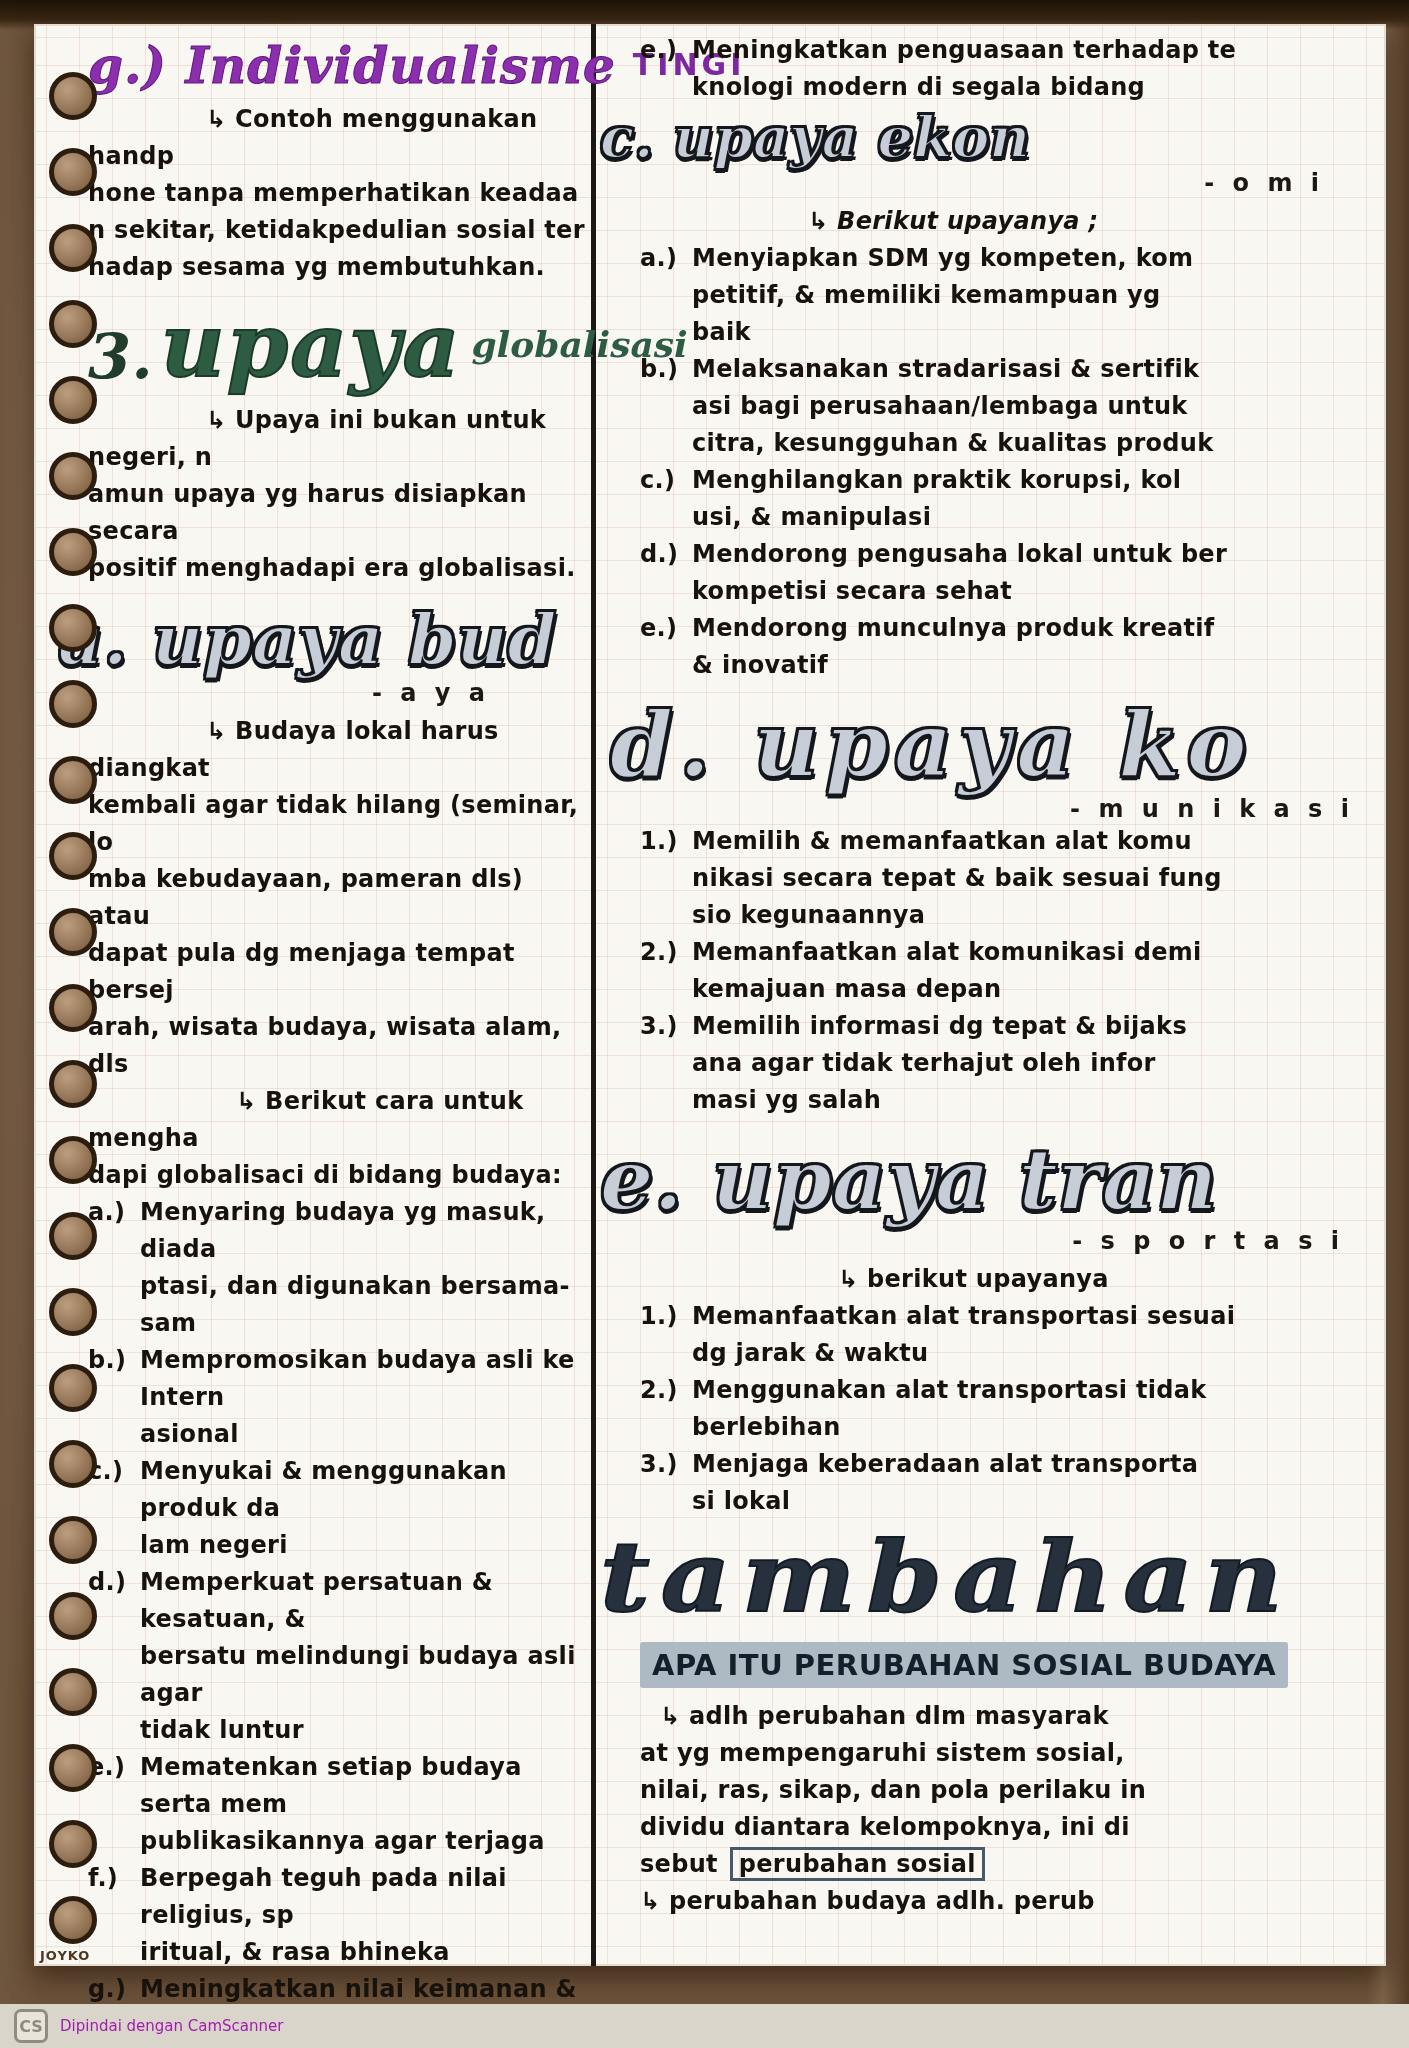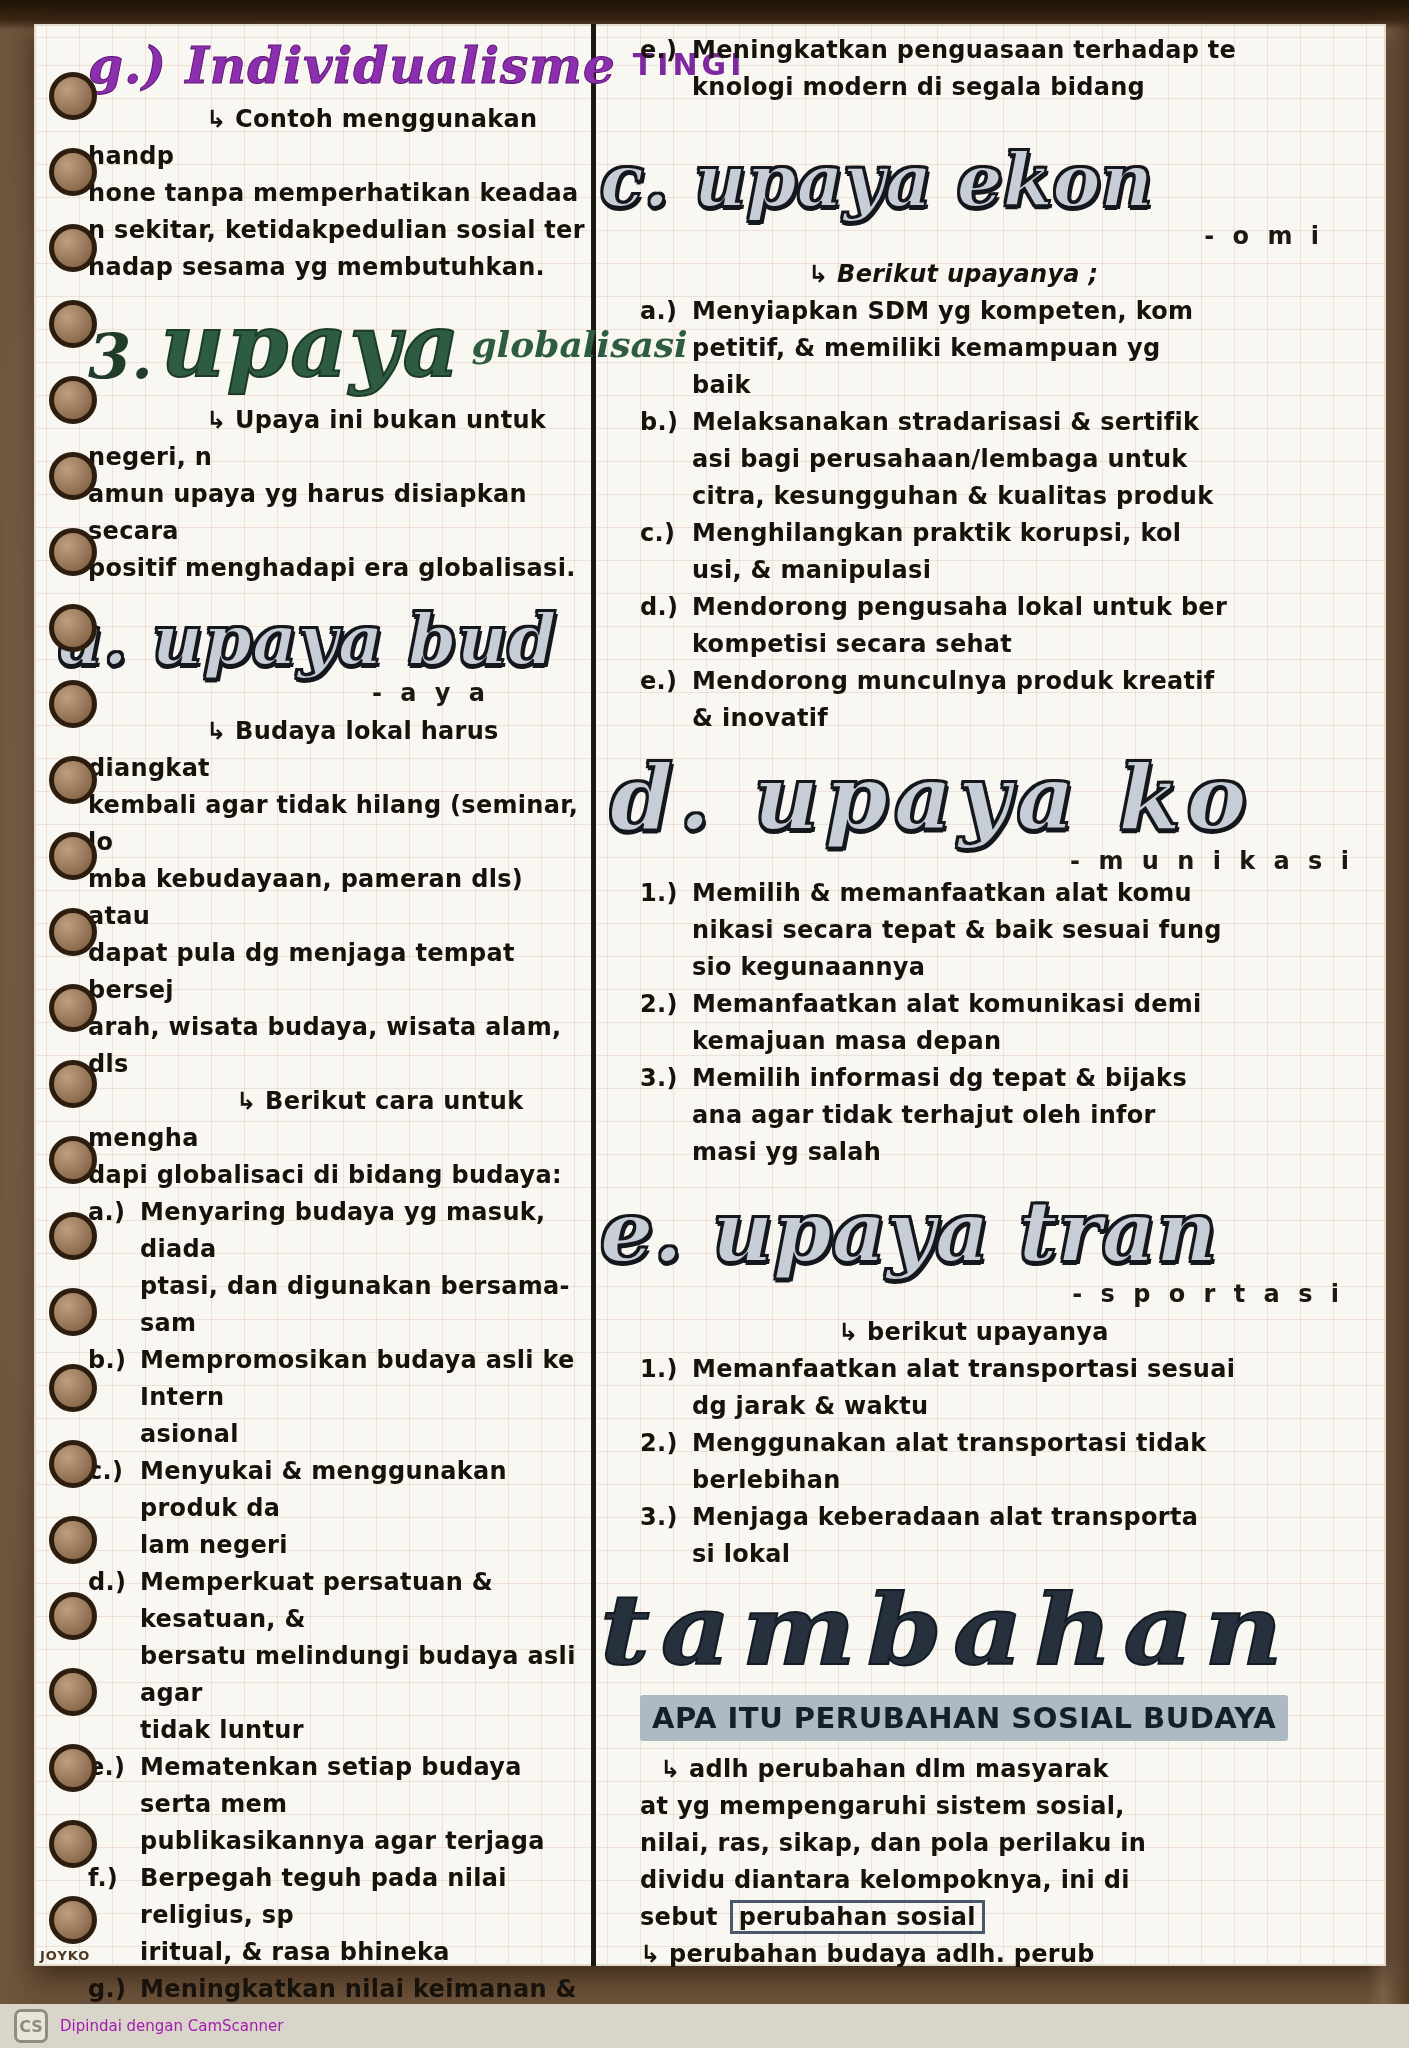--- a/index.html
+++ b/index.html
@@ -166,21 +166,21 @@
 
   </div>
 
   <div class="col col-right">
     <div class="li mt14">
         <span class="hand lbl">e.)</span>
         <span class="hand txt">Meningkatkan penguasaan terhadap te
 knologi modern di segala bidang</span>
       </div>
 
-    <div class="bubble ml-40" style="font-size:72px;margin-top:35px;">c. upaya ekon</div>
+    <div class="bubble ml-40" style="font-size:56px;">c. upaya ekon</div>
     <div class="cont mr60">- o m i</div>
 
     <p class="hand ind170 mt6">↳ Berikut upayanya ;</p>
     <div>
       <div class="li">
           <span class="hand lbl">a.)</span>
           <span class="hand txt">Menyiapkan SDM yg kompeten, kom
 petitif, &amp; memiliki kemampuan yg
 baik</span>
         </div>

